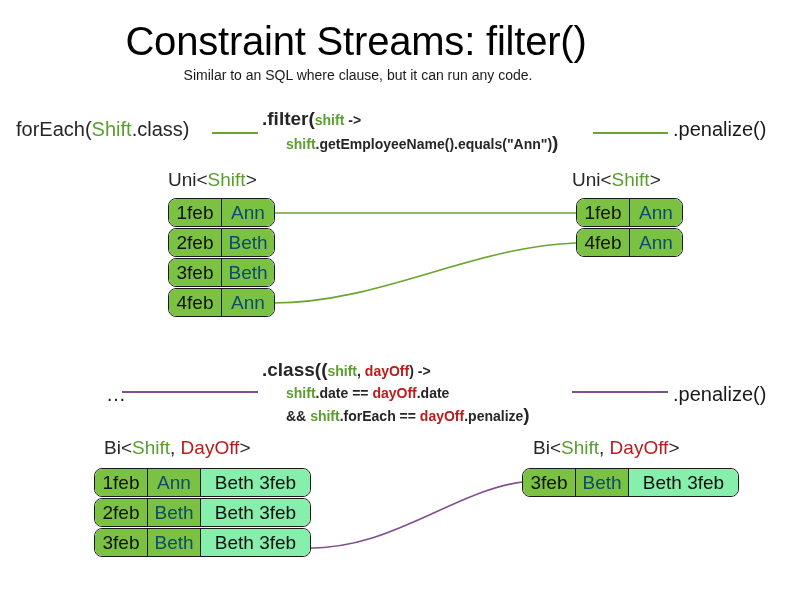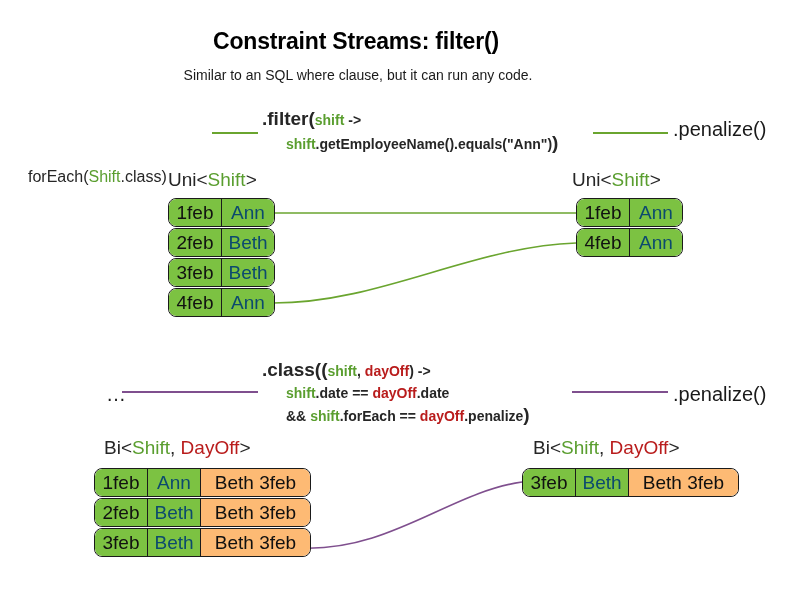--- a/index.html
+++ b/index.html
@@ -21,23 +21,23 @@
     width: 800px;
     height: 600px;
   }
 
   
   .title {
     position: absolute;
     left: 0; top: 20px;
     width: 712px;
     text-align: center;
-    font-size: 23px;
+    font-size: 40px;
     line-height: 42px;
-    font-weight: bold;
+    font-weight: normal;
     color: #000000;
     letter-spacing: -0.2px;
   }
   .subtitle {
     position: absolute;
     left: 0; top: 66px;
     width: 716px;
     text-align: center;
     font-size: 14px;
     line-height: 18px;
@@ -47,25 +47,24 @@
   
   .g { color: #5a9e2f; }          
   .b { color: #b91c1c; }          
   .k { color: #262626; }          
 
   .codeline { white-space: nowrap; font-weight: bold; }
 
   
   .foreach {
     position: absolute;
-    left: 28px; top: 116px;
-    font-size: 16px;
+    left: 16px; top: 116px;
+    font-size: 20px;
     line-height: 26px;
     white-space: nowrap;
-    margin-top: 48px;
   }
   .penalize1 {
     position: absolute;
     left: 673px; top: 116px;
     font-size: 20px;
     line-height: 26px;
     white-space: nowrap;
   }
   .filter1 {
     position: absolute;
@@ -149,21 +148,21 @@
     border-radius: 7px 0 0 7px;
     width: 53px;
   }
   .cell-emp {
     background: #7cc242;
     color: #0c4a6e;
     width: 52px;
   }
   .cell-emp.last { border-radius: 0 7px 7px 0; }
   .cell-dayoff {
-    background: #fdba74;
+    background: #86efac;
     color: #101010;
     border-left: 1.6px solid #1b1b1b;
     border-radius: 0 7px 7px 0;
     width: 110px;
   }
   
   #uni-left  { left: 168px; top: 198px; }
   #uni-right { left: 576px; top: 198px; }
   #bi-left   { left: 94px;  top: 468px; }
   #bi-right  { left: 522px; top: 468px; }

